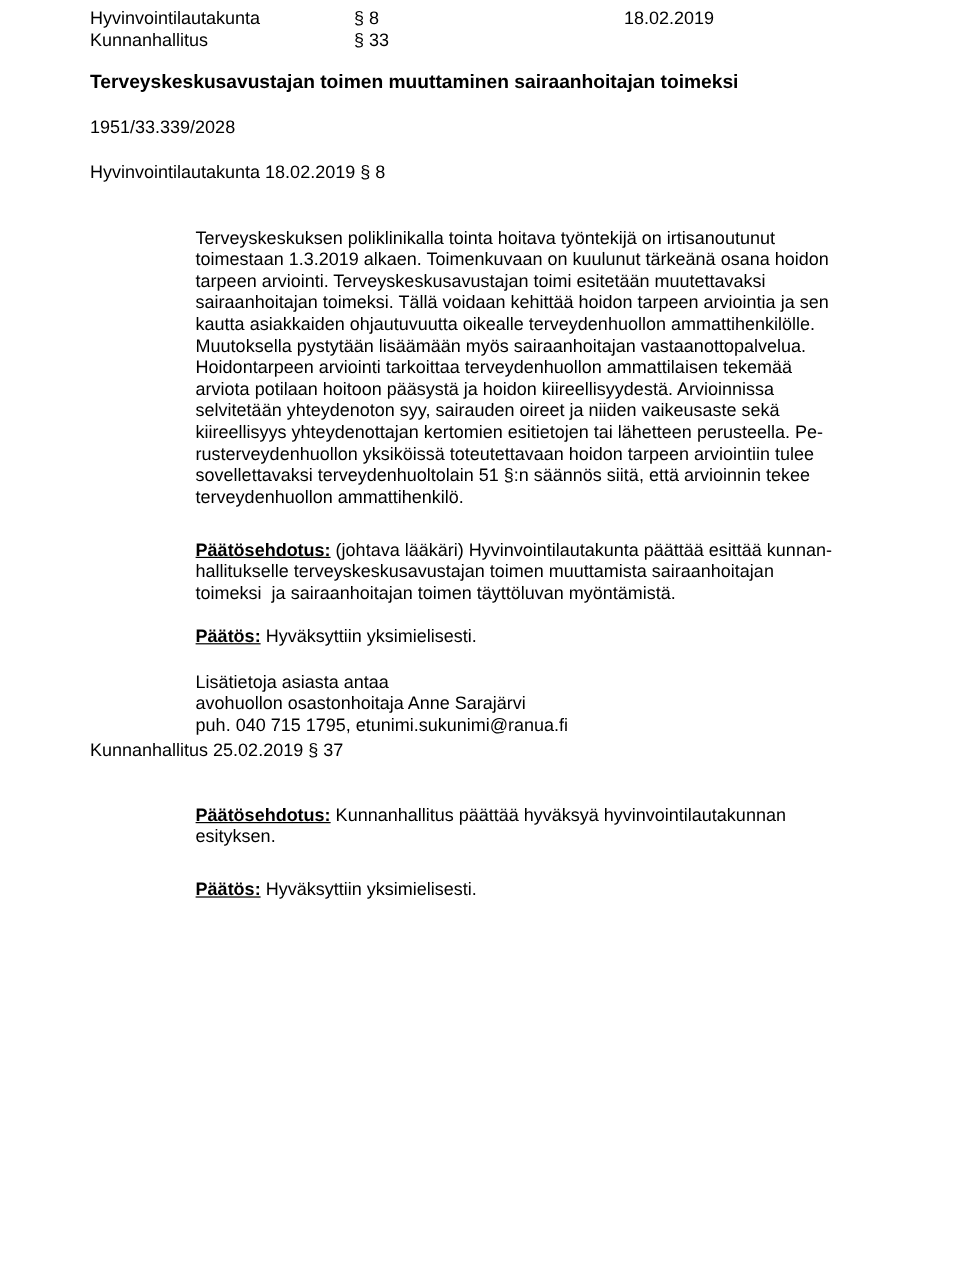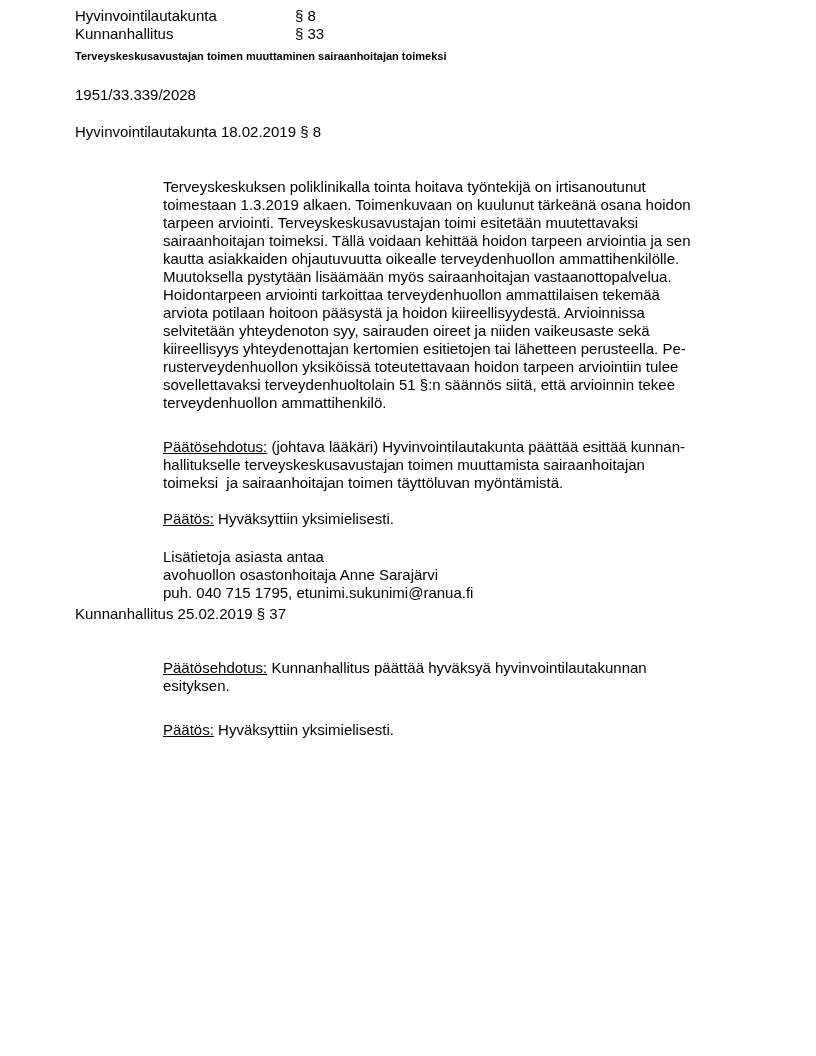--- a/index.html
+++ b/index.html
@@ -18,52 +18,53 @@
     padding-left: 75px;
     padding-right: 56px;
     overflow: hidden;
   }
   .pre { white-space: pre-wrap; }
   .header-row { display: flex; }
   .header-row .col-committee { width: 220px; flex: 0 0 220px; }
   .header-row .col-section   { width: 225px; flex: 0 0 225px; }
   .header-row .col-date      { flex: 1 1 auto; }
   .doc-title {
-    margin-top: 4px;
-    font-size: 11px;
+    margin-top: 16px;
+    font-size: 16px;
     line-height: 19px;
     font-weight: bold;
   }
   .case-number { margin-top: 20px; }
   .section-heading-1 { margin-top: 19px; }
   .body-paragraph {
     margin-top: 37px;
     margin-left: 88px;
     white-space: pre-wrap;
   }
   .proposal-1 { margin-top: 26px; margin-left: 88px; }
   .decision-1 { margin-top: 18px; margin-left: 88px; }
   .contact-info { margin-top: 20px; margin-left: 88px; white-space: pre-wrap; }
   .section-heading-2 { margin-top: 3px; }
   .proposal-2 { margin-top: 36px; margin-left: 88px; }
   .decision-2 { margin-top: 26px; margin-left: 88px; }
   .label-underline {
-    font-weight: normal;
+    font-weight: bold;
     text-decoration: underline;
   }
 </style>
 </head>
 <body>
 
 <div class="page">
 
   <div class="header-table">
     <div class="header-row">
       <span class="col-committee">Hyvinvointilautakunta</span>
       <span class="col-section">§ 8</span>
+      <span class="col-date">18.02.2019</span>
     </div>
     <div class="header-row">
       <span class="col-committee">Kunnanhallitus</span>
       <span class="col-section">§ 33</span>
     </div>
   </div>
 
   <div class="doc-title">Terveyskeskusavustajan toimen muuttaminen sairaanhoitajan toimeksi</div>
 
   <div class="case-number">1951/33.339/2028</div>

